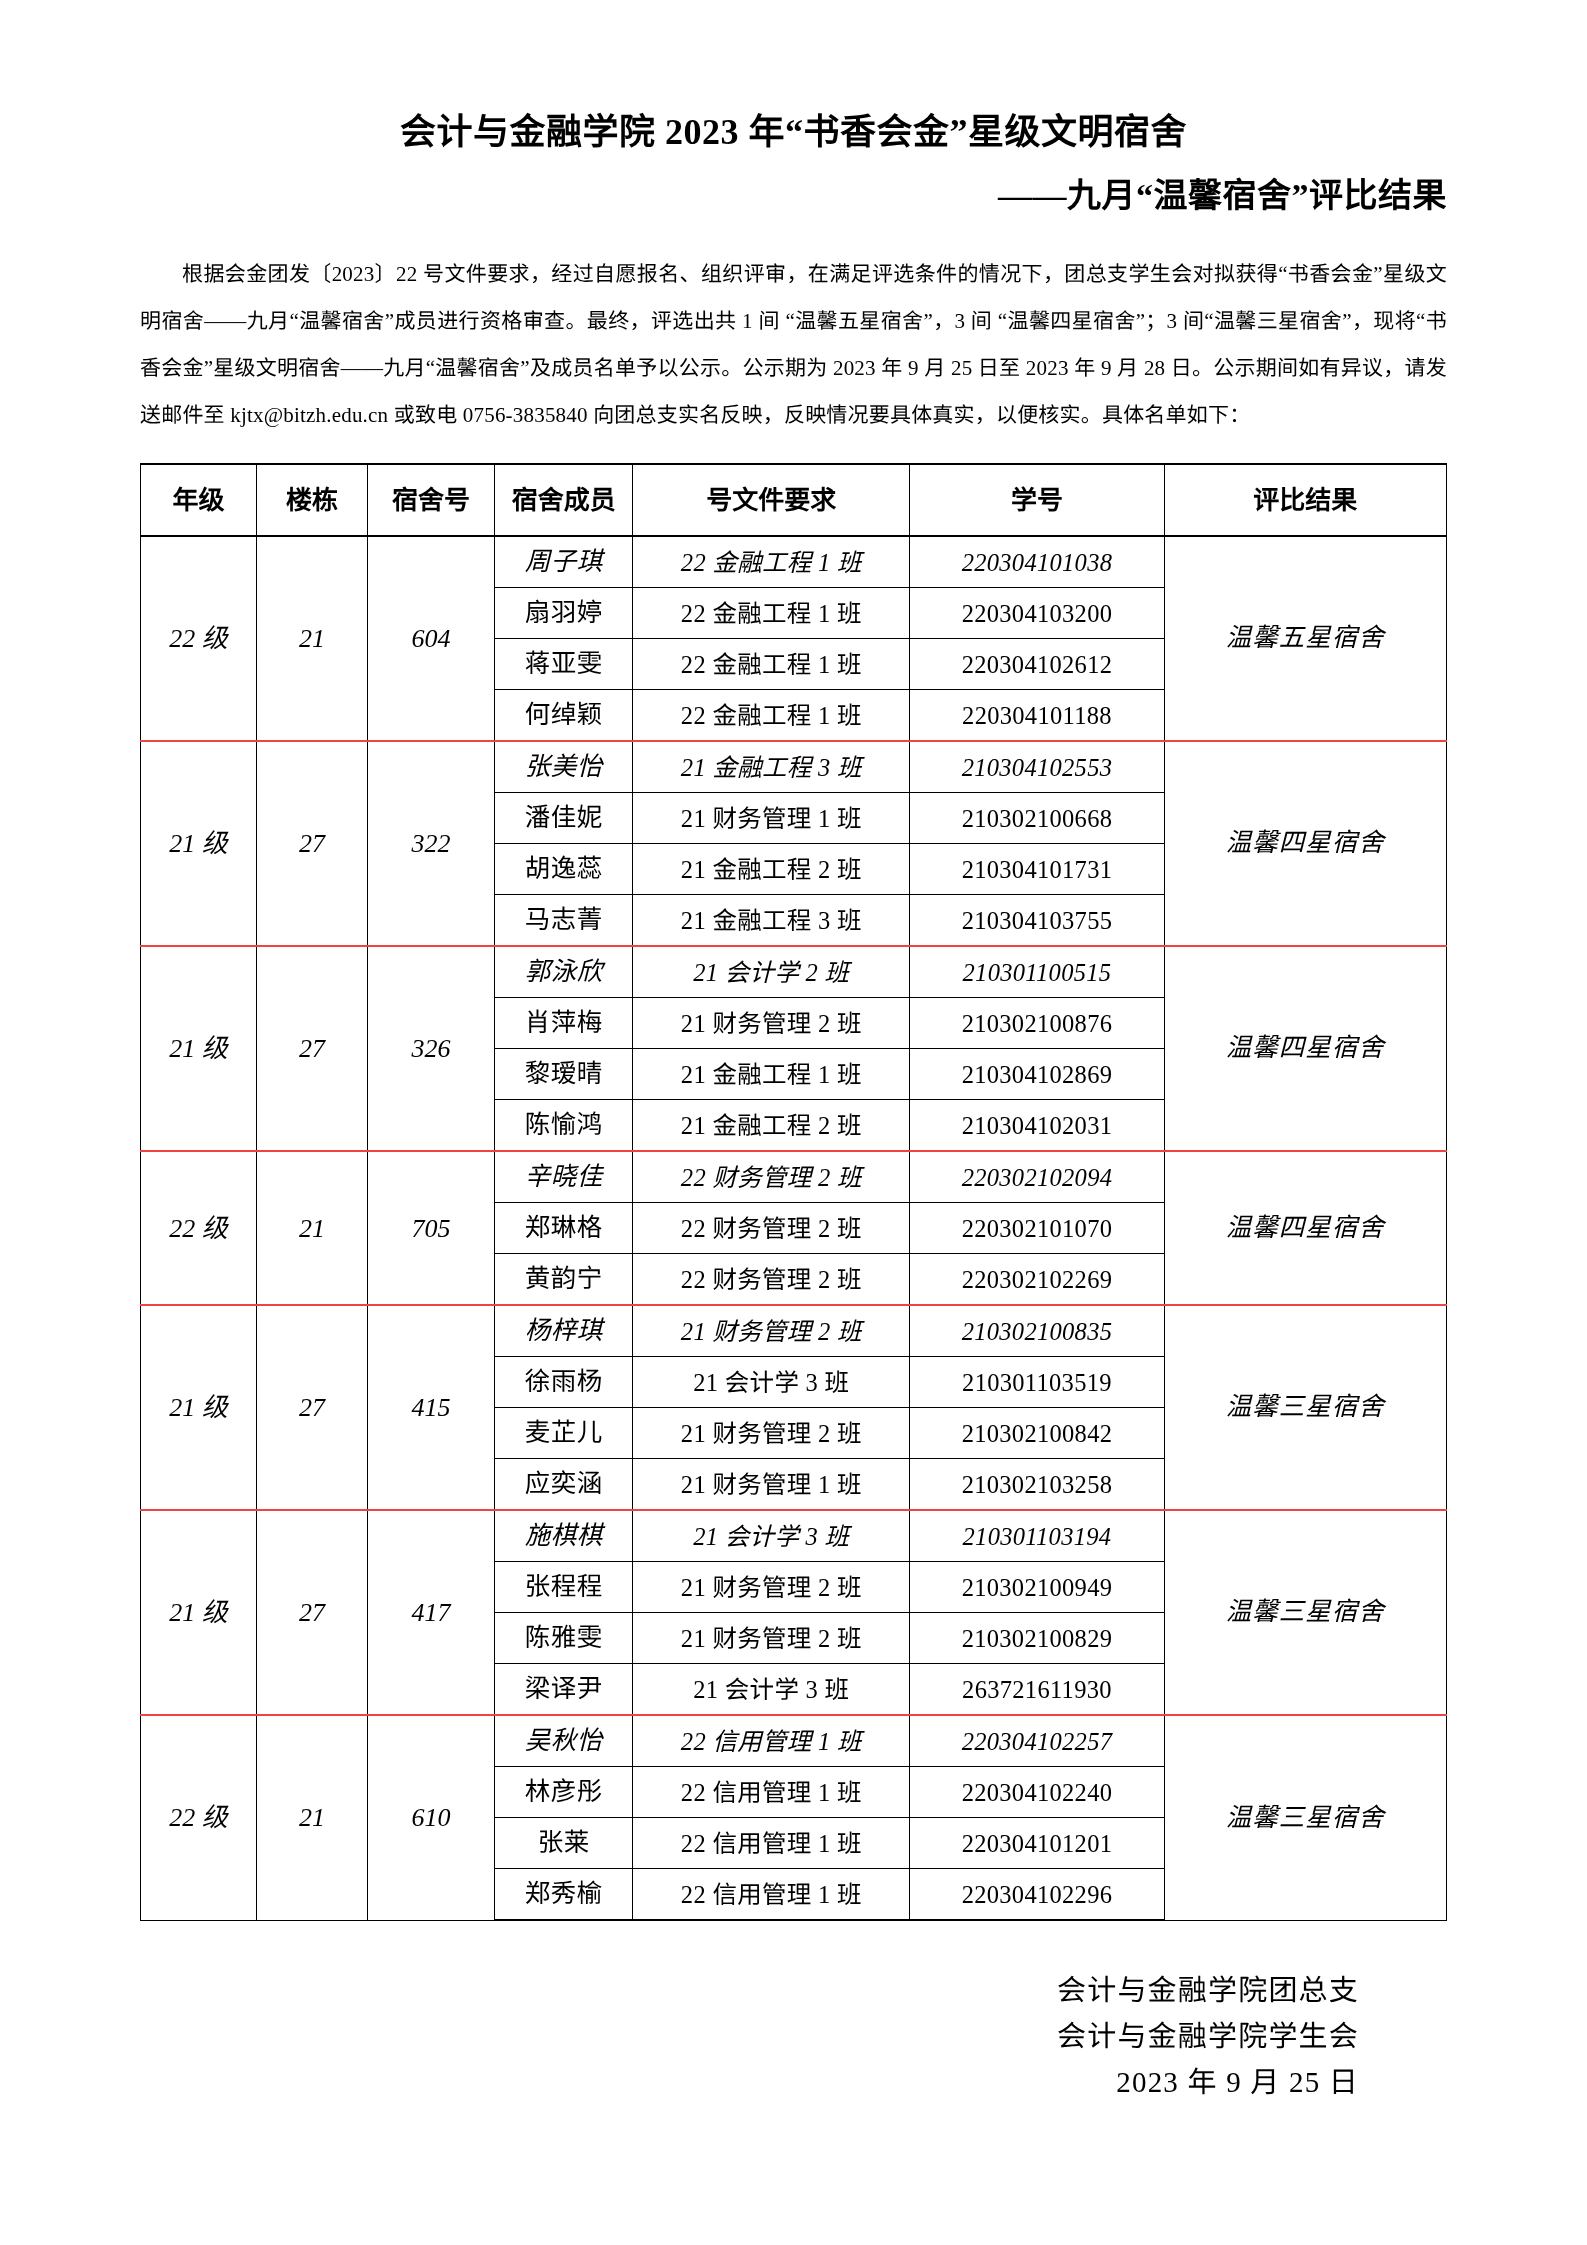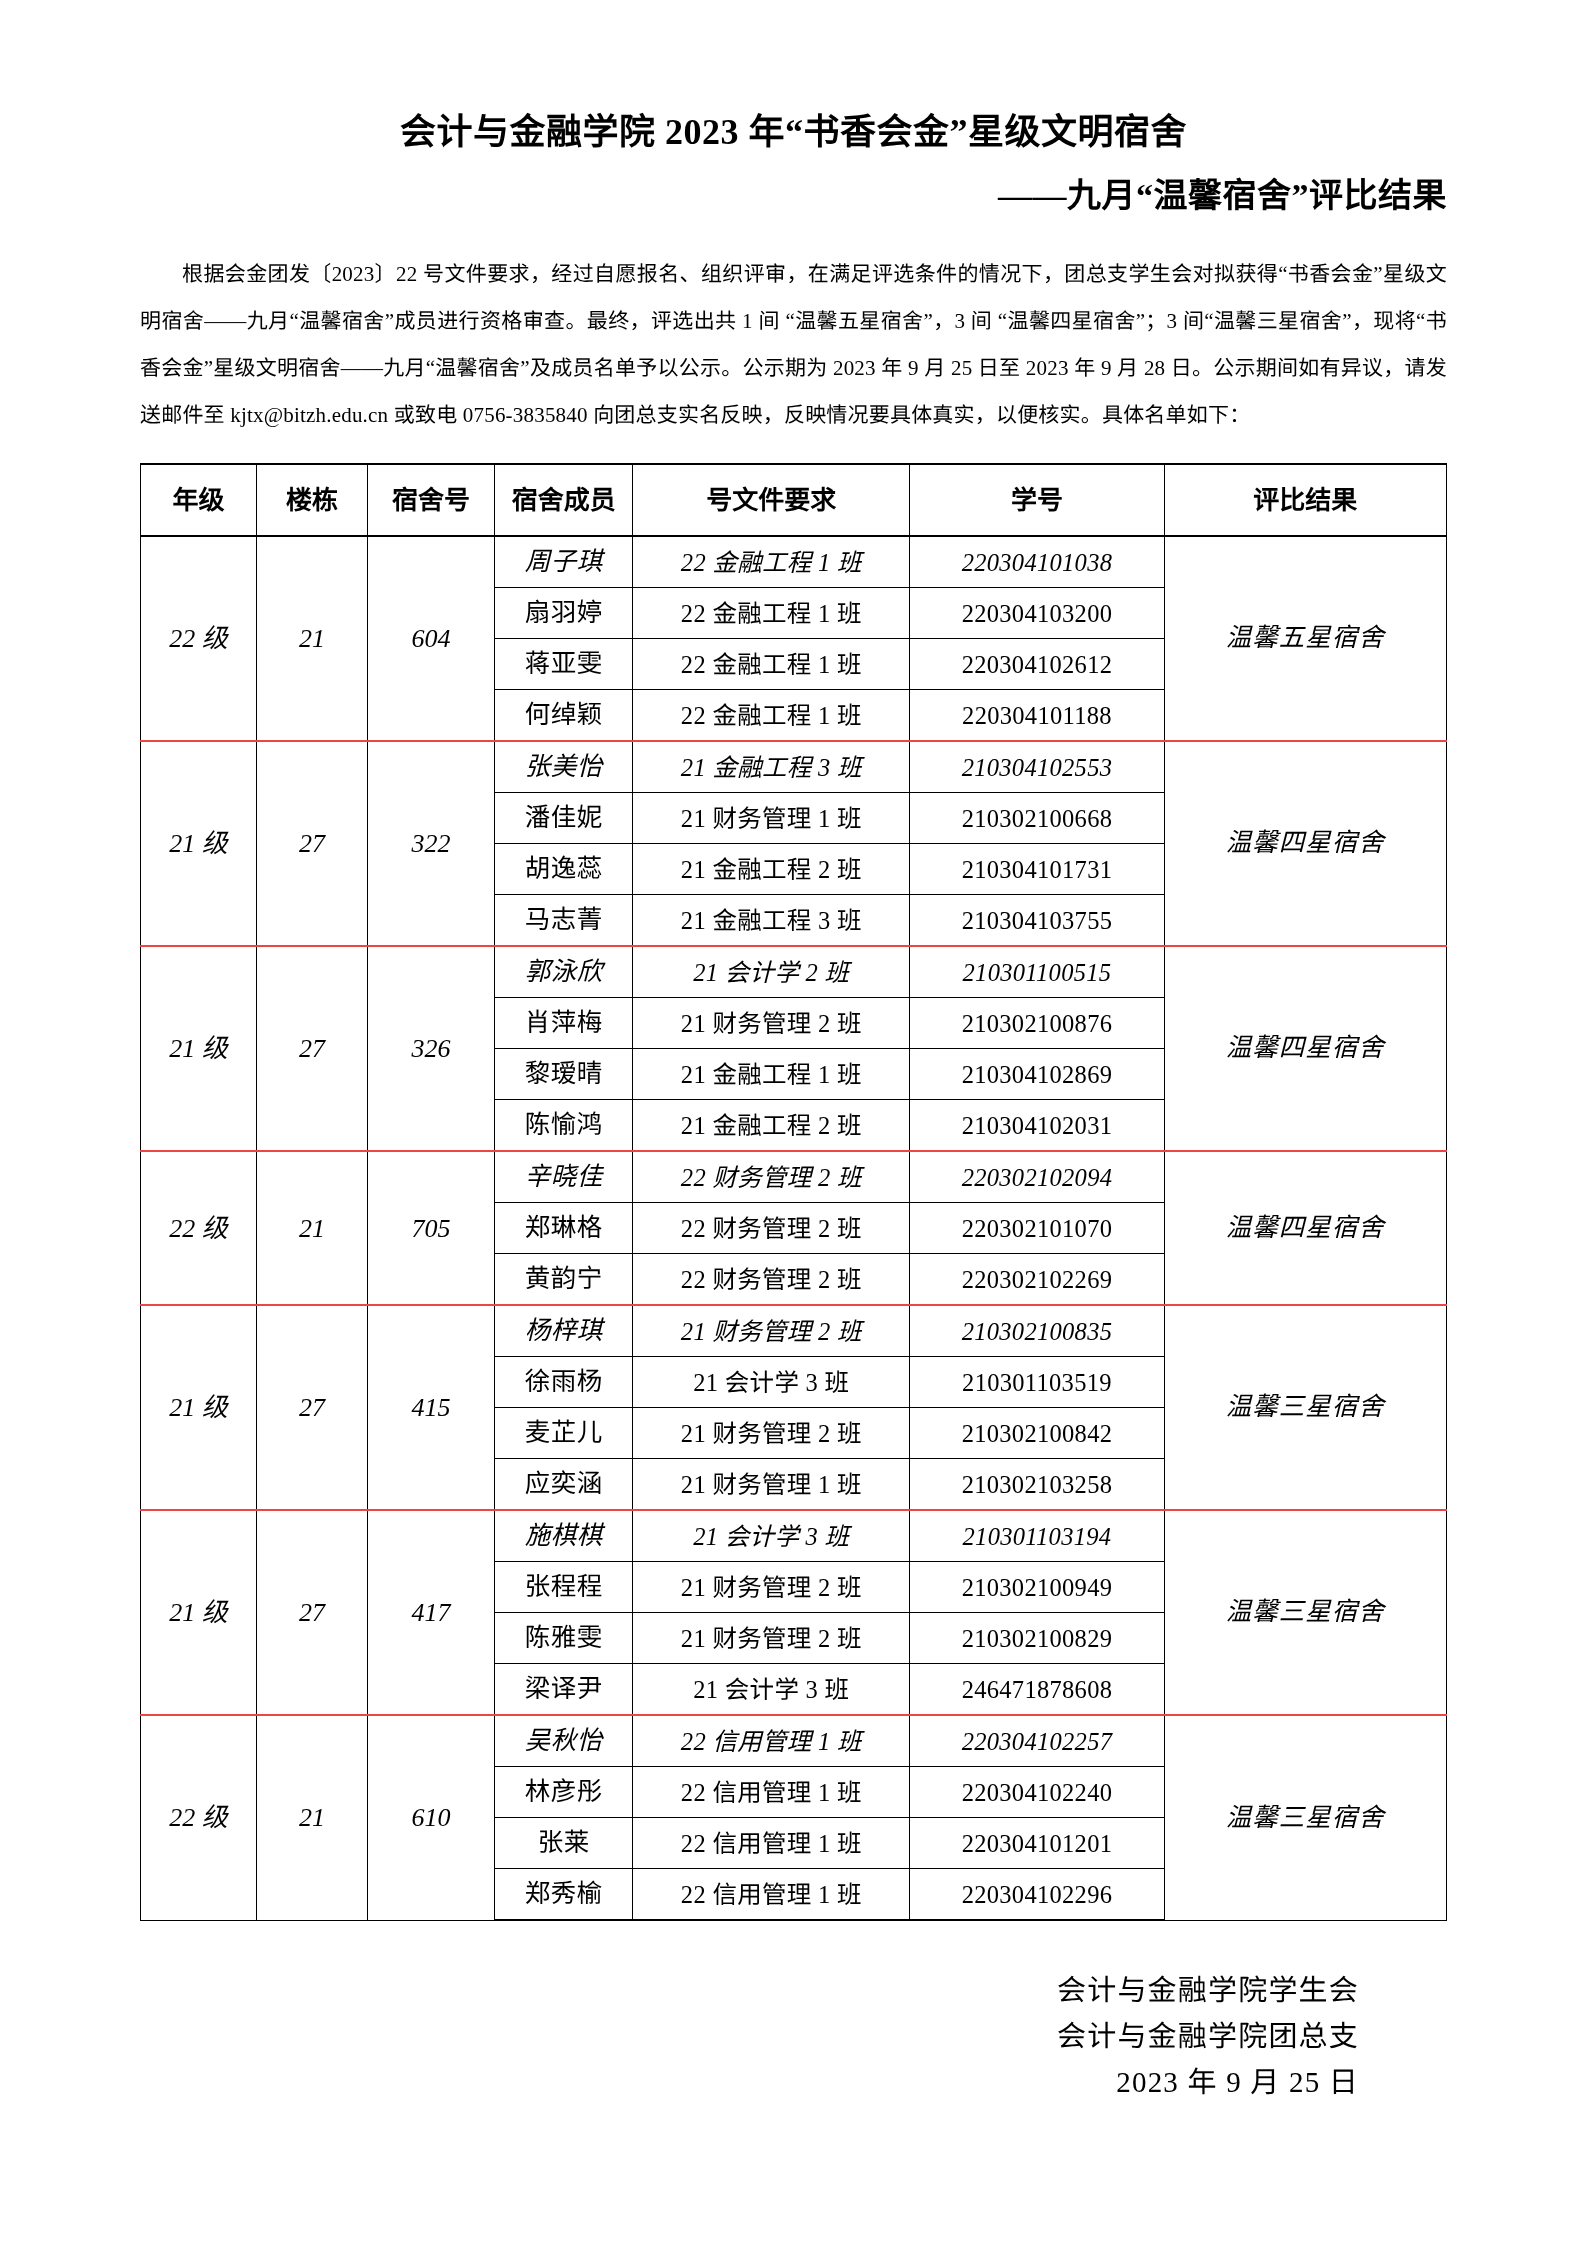--- a/index.html
+++ b/index.html
@@ -304,21 +304,21 @@
             <td class="c-sid">210302100949</td>
           </tr>
           <tr>
             <td class="c-member">陈雅雯</td>
             <td class="c-class">21 财务管理 2 班</td>
             <td class="c-sid">210302100829</td>
           </tr>
           <tr>
             <td class="c-member">梁译尹</td>
             <td class="c-class">21 会计学 3 班</td>
-            <td class="c-sid">246471878608</td>
+            <td class="c-sid">263721611930</td>
           </tr>
           <tr class="group-start">
             <td class="c-grade" rowspan="4">22 级</td>
             <td class="c-bldg" rowspan="4">21</td>
             <td class="c-room" rowspan="4">610</td>
             <td class="c-member">吴秋怡</td>
             <td class="c-class">22 信用管理 1 班</td>
             <td class="c-sid">220304102257</td>
             <td class="c-result" rowspan="4">温馨三星宿舍</td>
           </tr>
@@ -334,19 +334,19 @@
           </tr>
           <tr>
             <td class="c-member">郑秀榆</td>
             <td class="c-class">22 信用管理 1 班</td>
             <td class="c-sid">220304102296</td>
           </tr>
         </tbody>
     </table>
 
     <div class="signature">
+      <div>会计与金融学院团总支</div>
       <div>会计与金融学院学生会</div>
-      <div>会计与金融学院团总支</div>
       <div>2023 年 9 月 25 日</div>
     </div>
 
   </div>
 </div>
 
 </body></html>

